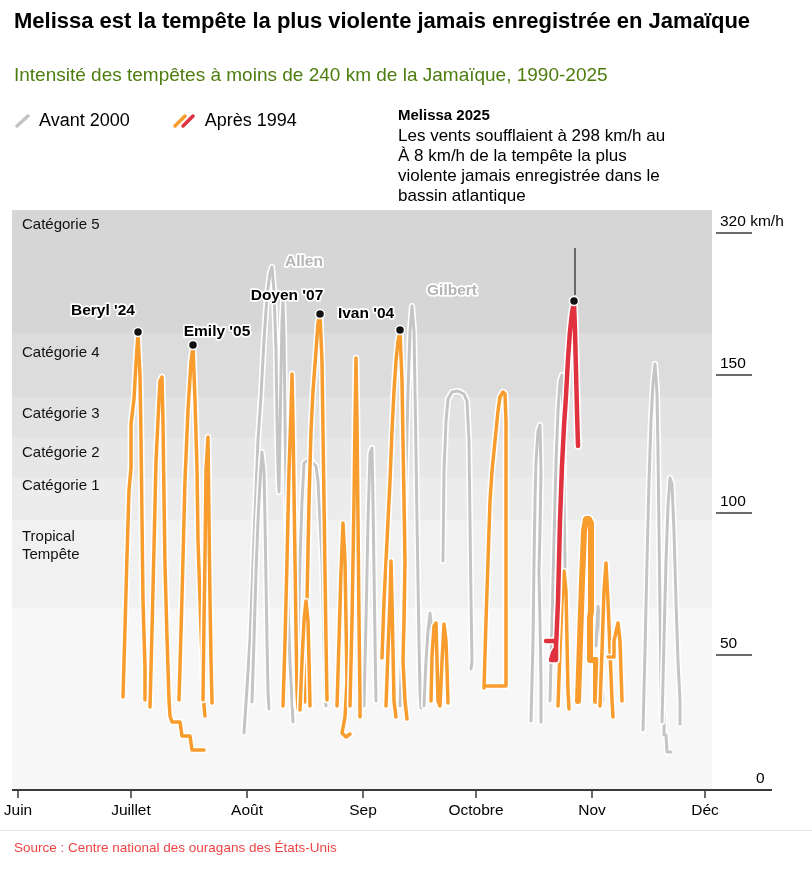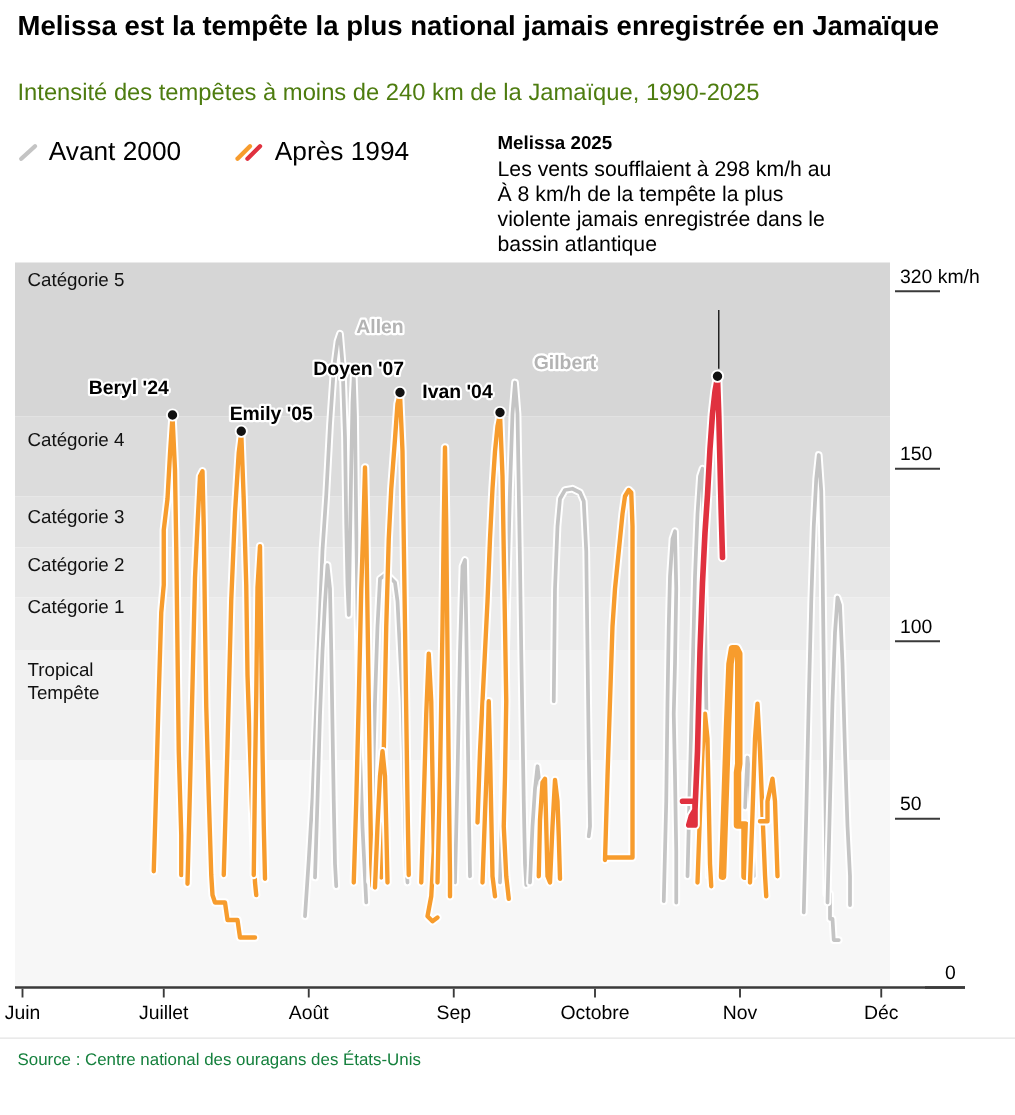--- a/index.html
+++ b/index.html
@@ -1,33 +1,33 @@
 <!DOCTYPE html>
 <html><head>
 <meta charset="utf-8">
 <style>
   html,body{margin:0;padding:0;background:#ffffff;}
   body{font-family:"Liberation Sans", sans-serif; width:812px; height:892px; position:relative; overflow:hidden;}
   .abs{position:absolute;}
   #title{left:14px; top:6px; width:784px; font-size:22px; line-height:29px; font-weight:bold; color:#000;}
   #subtitle{left:14px; top:64px; width:796px; font-size:19px; color:#4d7c0f;}
   #legend{left:14px; top:110px; display:flex; gap:42px; align-items:center;}
-  .legend-item{display:flex; align-items:center; gap:7px; font-size:21px; color:#000;}
+  .legend-item{display:flex; align-items:center; gap:7px; font-size:18px; color:#000;}
   #annotation{left:398px; top:106px; width:356px; color:#000;
     text-shadow:-1px -1px 0 #fff,1px -1px 0 #fff,-1px 1px 0 #fff,1px 1px 0 #fff,0 2px 0 #fff,0 -2px 0 #fff,2px 0 0 #fff,-2px 0 0 #fff;}
   #annotation .head{font-weight:bold; font-size:15px; margin-bottom:3px;}
   #annotation .line{font-size:17px; line-height:20px;}
-  #source{left:14px; top:840px; width:780px; font-size:13.5px; color:#15803d;}
+  #source{left:14px; top:840px; width:780px; font-size:13.5px; color:#ef4444;}
   #source-rule{left:0; top:830px; width:812px; height:1px; background:#e4e4e4;}
   svg text{font-family:"Liberation Sans", sans-serif;}
 </style>
 </head>
 <body>
 
-<div class="abs" id="title">Melissa est la tempête la plus national jamais enregistrée en Jamaïque</div>
+<div class="abs" id="title">Melissa est la tempête la plus violente jamais enregistrée en Jamaïque</div>
 <div class="abs" id="subtitle">Intensité des tempêtes à moins de 240 km de la Jamaïque, 1990-2025</div>
 
 <div class="abs" id="legend">
   <div class="legend-item">
     <svg width="18" height="16">
       <line x1="3" y1="13" x2="14" y2="3" stroke="#c4c4c4" stroke-width="3.5" stroke-linecap="round"></line>
     </svg>
     <span>Avant 2000</span>
   </div>
   <div class="legend-item">

